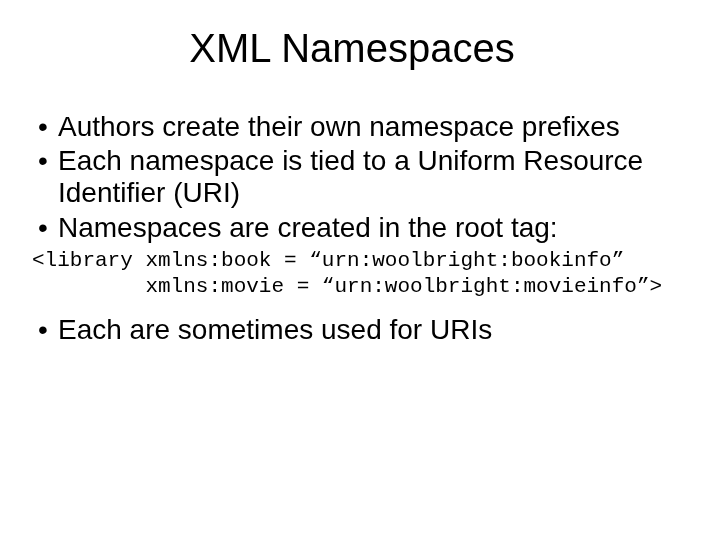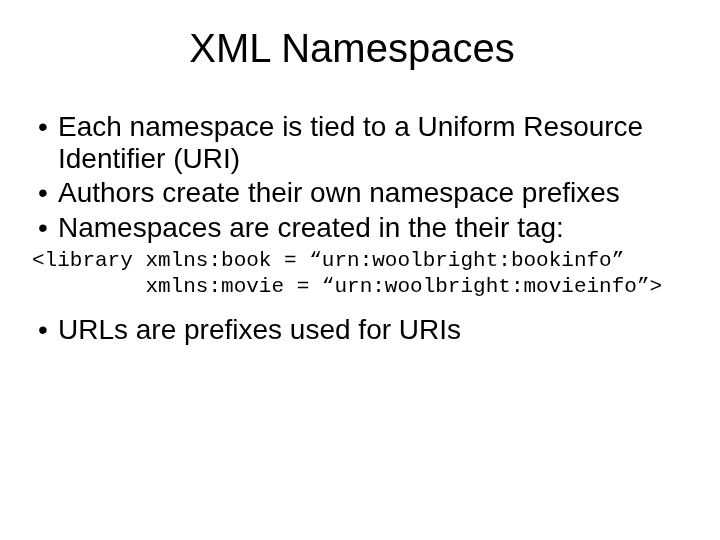--- a/index.html
+++ b/index.html
@@ -49,24 +49,24 @@
     line-height: 1.25;
   }
 </style>
 </head>
 <body>
 
 <div class="slide">
   <h1 class="title">XML Namespaces</h1>
 
   <ul class="body">
+    <li>Authors create their own namespace prefixes</li>
     <li>Each namespace is tied to a Uniform Resource Identifier (URI)</li>
-    <li>Authors create their own namespace prefixes</li>
-    <li>Namespaces are created in the their tag:</li>
+    <li>Namespaces are created in the root tag:</li>
   </ul>
 
   <div class="code">&lt;library xmlns:book = “urn:woolbright:bookinfo”
          xmlns:movie = “urn:woolbright:movieinfo”&gt;</div>
 
   <ul class="body">
-    <li>URLs are prefixes used for URIs</li>
+    <li>Each are sometimes used for URIs</li>
   </ul>
 </div>
 
 </body></html>

